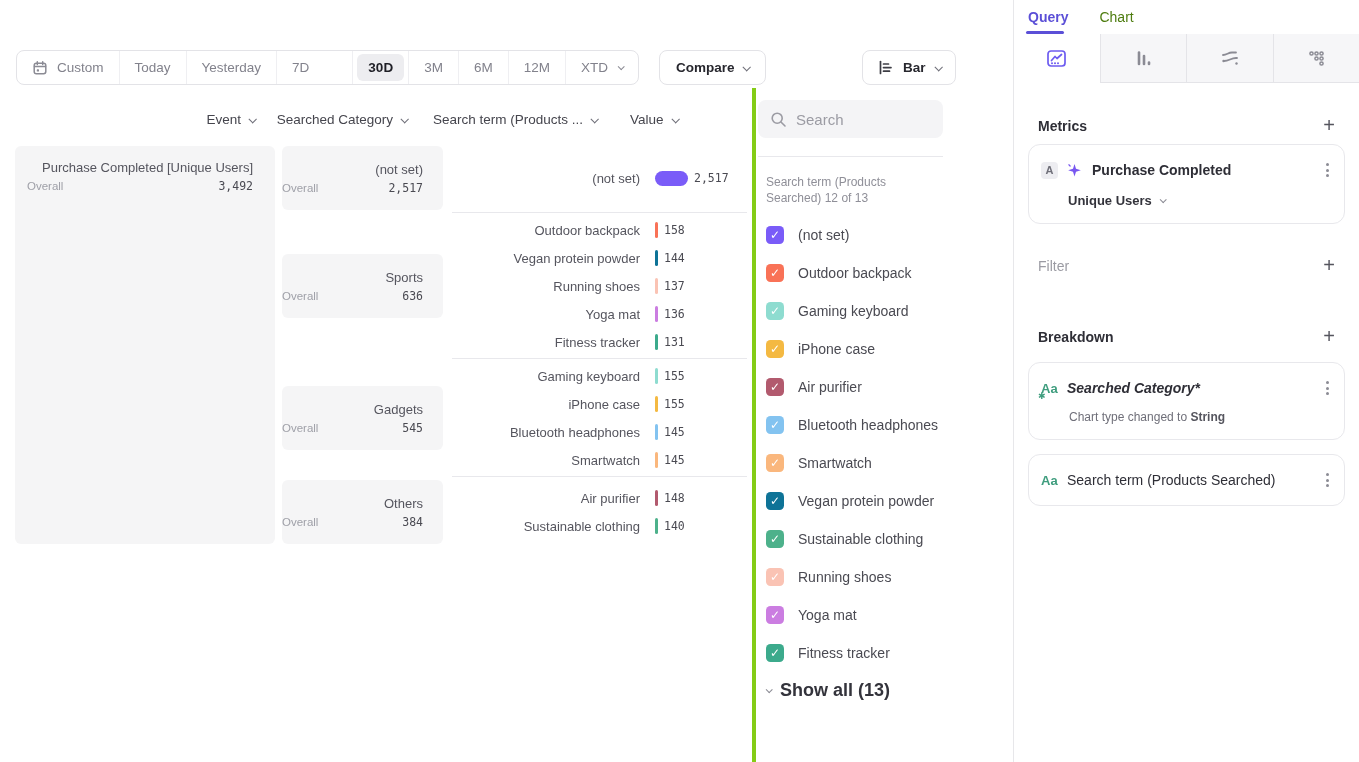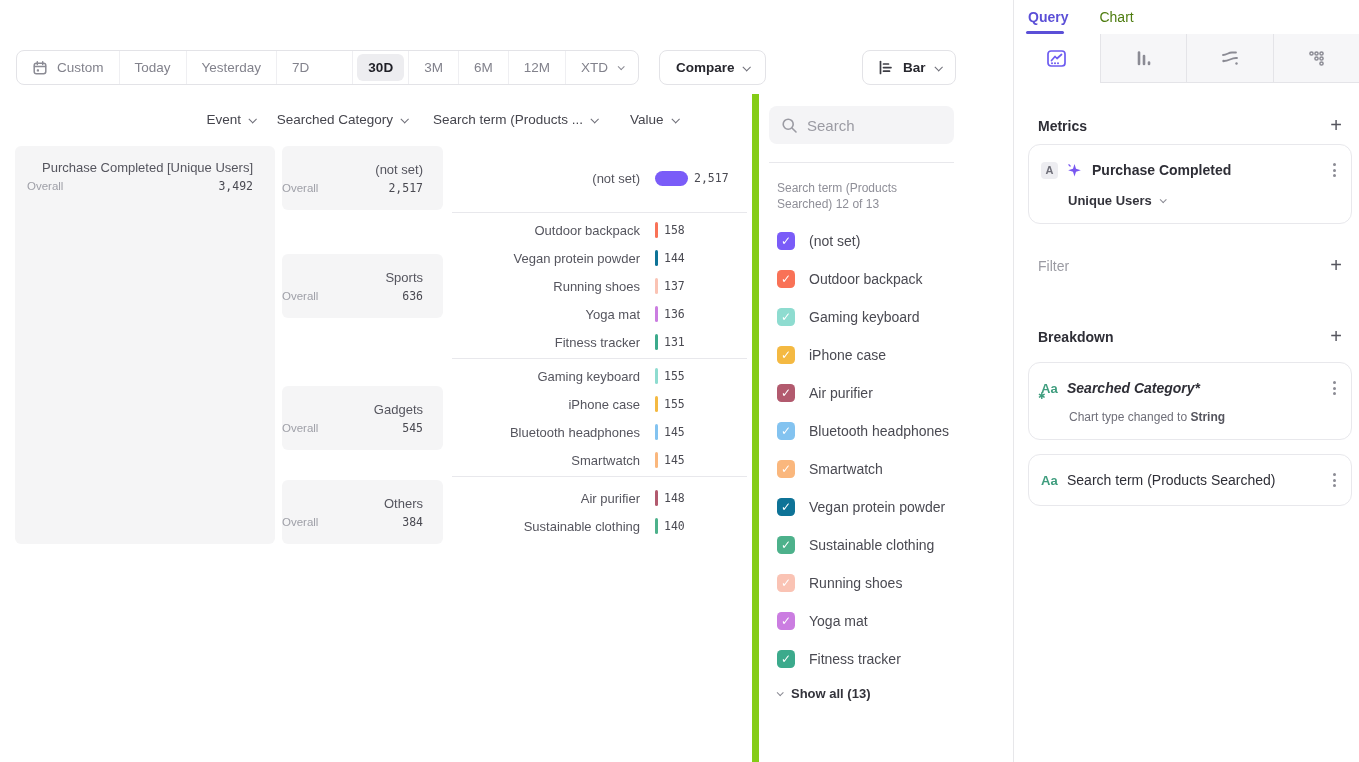--- a/index.html
+++ b/index.html
@@ -53,55 +53,55 @@
   .cat-card { width:161px; min-height:64px; display:flex; flex-direction:column; justify-content:center;
               text-align:right; padding-right:20px; }
   .rows { display:flex; flex-direction:column; }
   .row { height:28px; display:flex; align-items:center; }
   .term { width:197px; text-align:right; font-size:13px; color:#55555e; white-space:nowrap; }
   .bar { margin-left:15px; height:16px; width:3px; border-radius:2px; flex:none; }
   .bar.big { height:15px; border-radius:8px; }
   .val { margin-left:6px; }
 
   
-  .fpanel { position:absolute; left:752px; top:94px; bottom:0; width:261px;
-            border-left:7px solid #84cc16; padding:12px 0 0 10px; }
+  .fpanel { position:absolute; left:752px; top:88px; bottom:0; width:261px;
+            border-left:4px solid #84cc16; padding:12px 0 0 2px; }
   .search-box { width:185px; height:38px; background:#f4f4f6; border-radius:8px;
                 display:flex; align-items:center; gap:9px; padding:0 12px; }
   .search-box input { border:none; background:transparent; outline:none; width:100%;
                       font-size:15px; color:#3c3c44; font-family:inherit; }
   .search-box input::placeholder { color:#9b9ba3; }
   .select-all { margin:27px 0 0 8px; display:flex; align-items:center; gap:14px; cursor:pointer; }
   .sa-box { width:18px; height:18px; background:#fff; border:1.5px solid #c3c3cb; border-radius:4px;
             display:flex; align-items:center; justify-content:center; }
   .sa-dash { width:9px; height:2px; background:#6f6f79; border-radius:1px; }
   .sa-label { font-size:14px; font-weight:700; color:#33333b; }
   .fdivider { margin-top:18px; width:185px; height:1px; background:#e8e8ec; }
   .fcaption { margin:17px 0 0 8px; width:162px; font-size:12px; line-height:16px; color:#8f8f98; }
   .fitem { margin:20px 0 0 8px; height:18px; display:flex; align-items:center; gap:14px; cursor:pointer; }
   .cbox { width:18px; height:18px; border-radius:4.5px; display:flex; align-items:center; justify-content:center;
           color:#fff; font-size:12px; font-weight:700; line-height:1; flex:none; }
   .cbox.pattern { background-image:radial-gradient(rgba(255,255,255,.55) 1px, transparent 1.1px);
                   background-size:4px 4px; }
   .fitem span.lbl { font-size:14px; color:#4a4a52; }
   .show-all { margin:18px 0 0 8px; display:flex; align-items:center; gap:9px;
-              font-size:13px; font-weight:600; color:#33333b; cursor:pointer; }
+              font-size:18px; font-weight:600; color:#33333b; cursor:pointer; }
 
   
   .sidebar { position:absolute; left:1013px; top:0; bottom:0; width:346px; border-left:1px solid #e7e7ea; background:#fff; }
   .stabs { display:flex; gap:31px; padding:9px 0 0 14px;align-items:flex-end; }
   .stab { font-size:14px; font-weight:500; color:#4d7c0f; position:relative; padding-bottom:9px; cursor:pointer; }
   .stab.active { color:#5b4fd7; font-weight:700; }
   .stab.active::after { content:''; position:absolute; left:-2px; width:38px; height:3px; bottom:0;
                         background:#5b4fd7; border-radius:2px; }
   .itabs { display:flex; height:49px; }
   .itab { flex:1; display:flex; align-items:center; justify-content:center; background:#f6f6f8;
           border-bottom:1px solid #e4e4e8; border-left:1px solid #e4e4e8; cursor:pointer; }
   .itab.active { background:#fff; border-bottom:1px solid transparent; border-left:none; }
-  .side-content { padding:0 7px 0 14px; }
+  .side-content { padding:0 14px 0 14px; }
   .sec-head { display:flex; align-items:center; justify-content:space-between; margin:0 10px; height:17px; }
   .sec-head.metrics { margin-top:34px; }
   .sec-head.filterh { margin-top:33px; }
   .sec-head.breakh  { margin-top:54px; }
   .sec-title { font-size:14px; font-weight:700; color:#2e2e36; }
   .sec-title.muted { color:#9b9ba3; font-weight:500; }
   .plus { font-size:20px; font-weight:400; color:#55555e; line-height:17px; cursor:pointer;
           background:none; border:none; font-family:inherit; }
   .card { border:1px solid #e8e8ec; border-radius:12px; background:#fff; margin-top:10px; padding:15px 12px; cursor:pointer; }
   .card-row { display:flex; align-items:center; }

